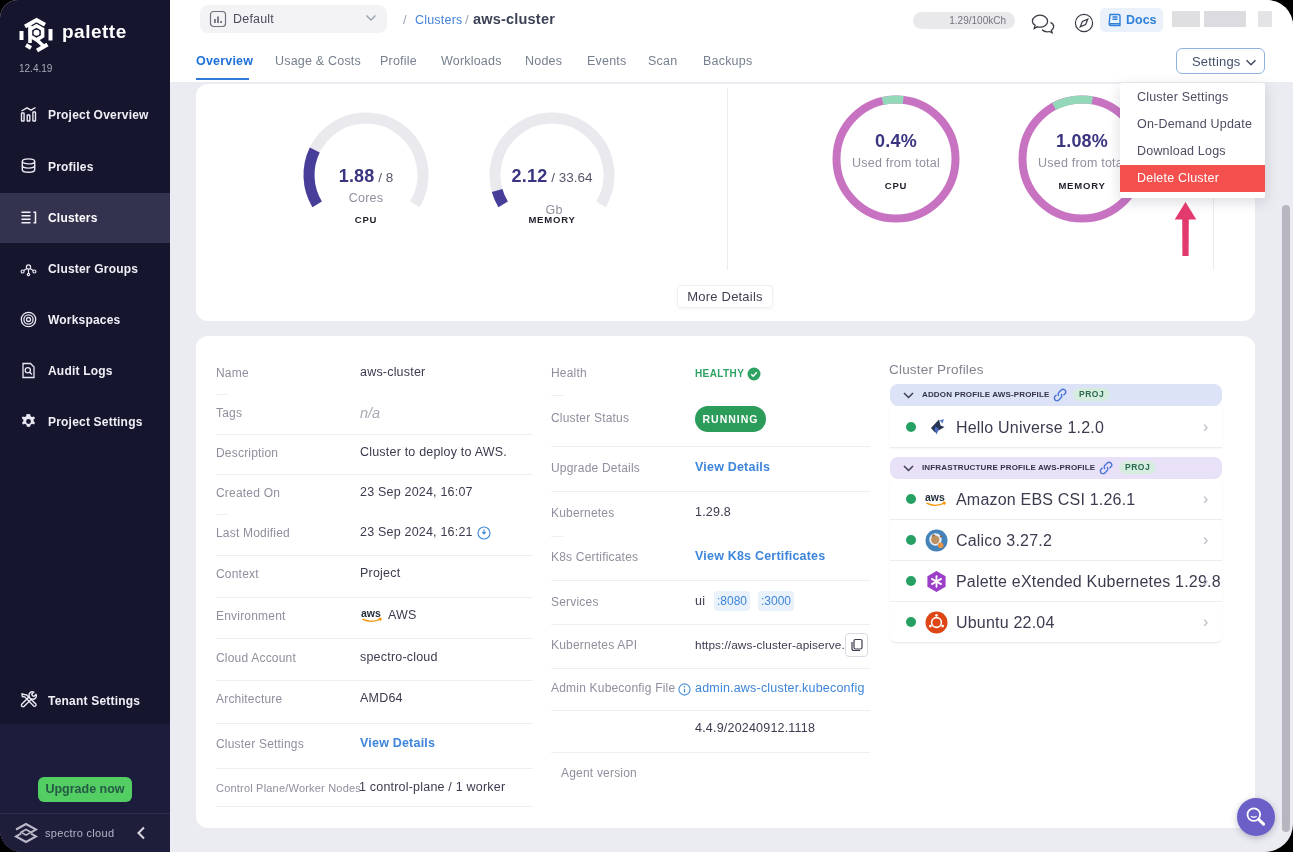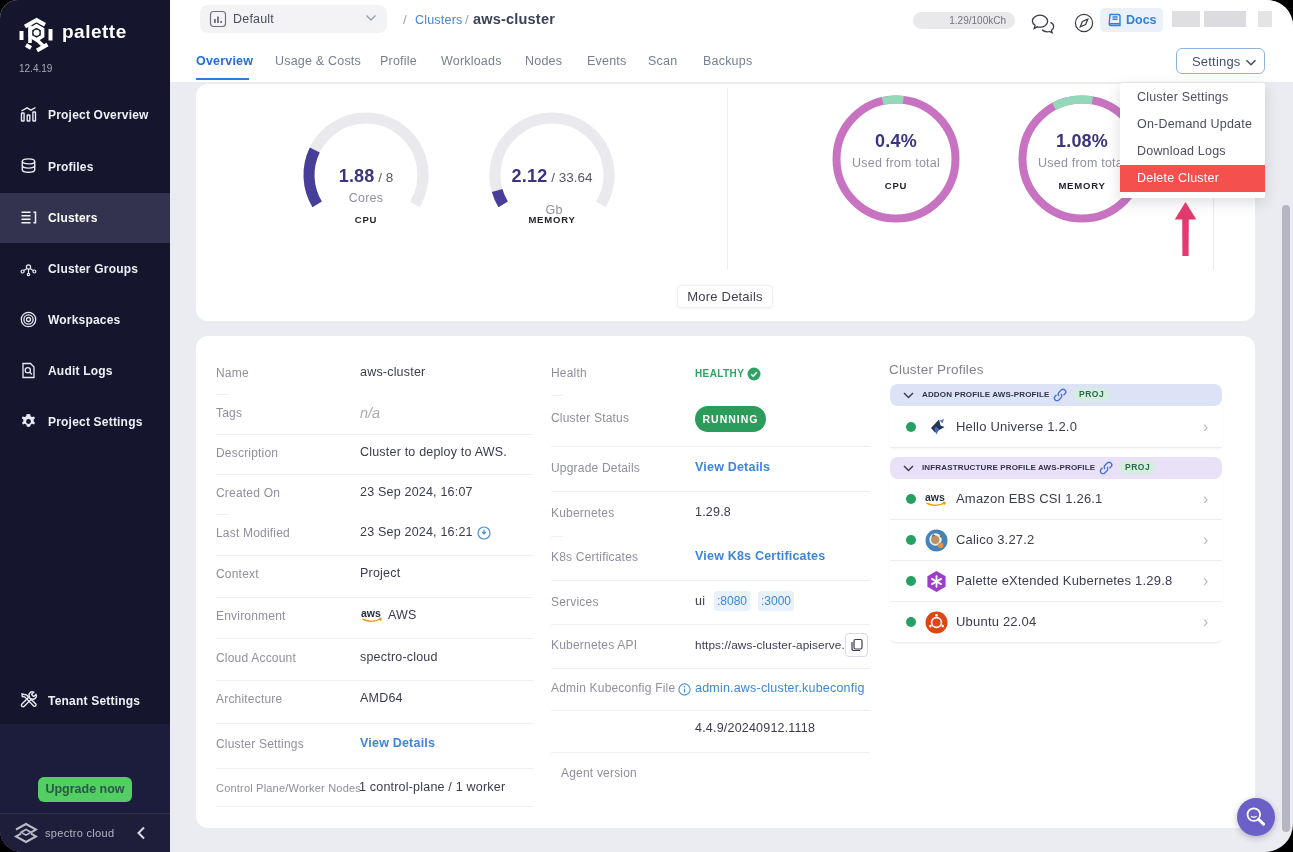--- a/index.html
+++ b/index.html
@@ -16,21 +16,21 @@
   .mitem { position:absolute; left:17px; white-space:nowrap; font-size:12.5px; color:#4d4d62; letter-spacing:.2px; }
   .phead { left:0; width:332px; height:22px; border-radius:8px; }
   .ptitle { top:6px; font-size:8px; font-weight:bold; color:#32324a; letter-spacing:.15px; }
   .plink { top:4px; }
   .pproj { top:4px; height:13px; padding:0 6px; background:#d6ecdf; border-radius:7px;
     font-size:8.5px; font-weight:bold; color:#2a6b4f; letter-spacing:.5px; line-height:13px; }
   .prow { left:0; width:332px; background:#fff; border-bottom:1px solid #ececf1;
     box-shadow:0 1px 2px rgba(100,100,130,.06); }
   .pdot { position:absolute; left:16px; top:50%; margin-top:-5px; width:10px; height:10px;
     border-radius:50%; background:#27a163; }
-  .ptext { left:66px; font-size:13px; color:#3c3c50; letter-spacing:.2px; }
+  .ptext { left:66px; font-size:16px; color:#3c3c50; letter-spacing:.2px; }
   .pchev { left:313px; font-size:16px; color:#b9b9c4; line-height:15px; }
   .chip { height:20px; padding:0 3px; background:#e9f1fb; border-radius:3px;
     font-size:12px; color:#3e86db; line-height:20px; }
   .gtxt { width:160px; text-align:center; }
   .gbig { font-size:18px; font-weight:bold; color:#3a3580; letter-spacing:.2px; }
   .gsub { font-size:13.5px; color:#55556a; }
   .gmut { width:160px; text-align:center; font-size:12.5px; color:#90909f; letter-spacing:.2px; }
   .gcap { width:160px; text-align:center; font-size:9.5px; font-weight:bold; color:#23232f; letter-spacing:.8px; }
   .tab { position:absolute; top:54px; font-size:12.5px;
     color:#76808f; letter-spacing:.2px; }

